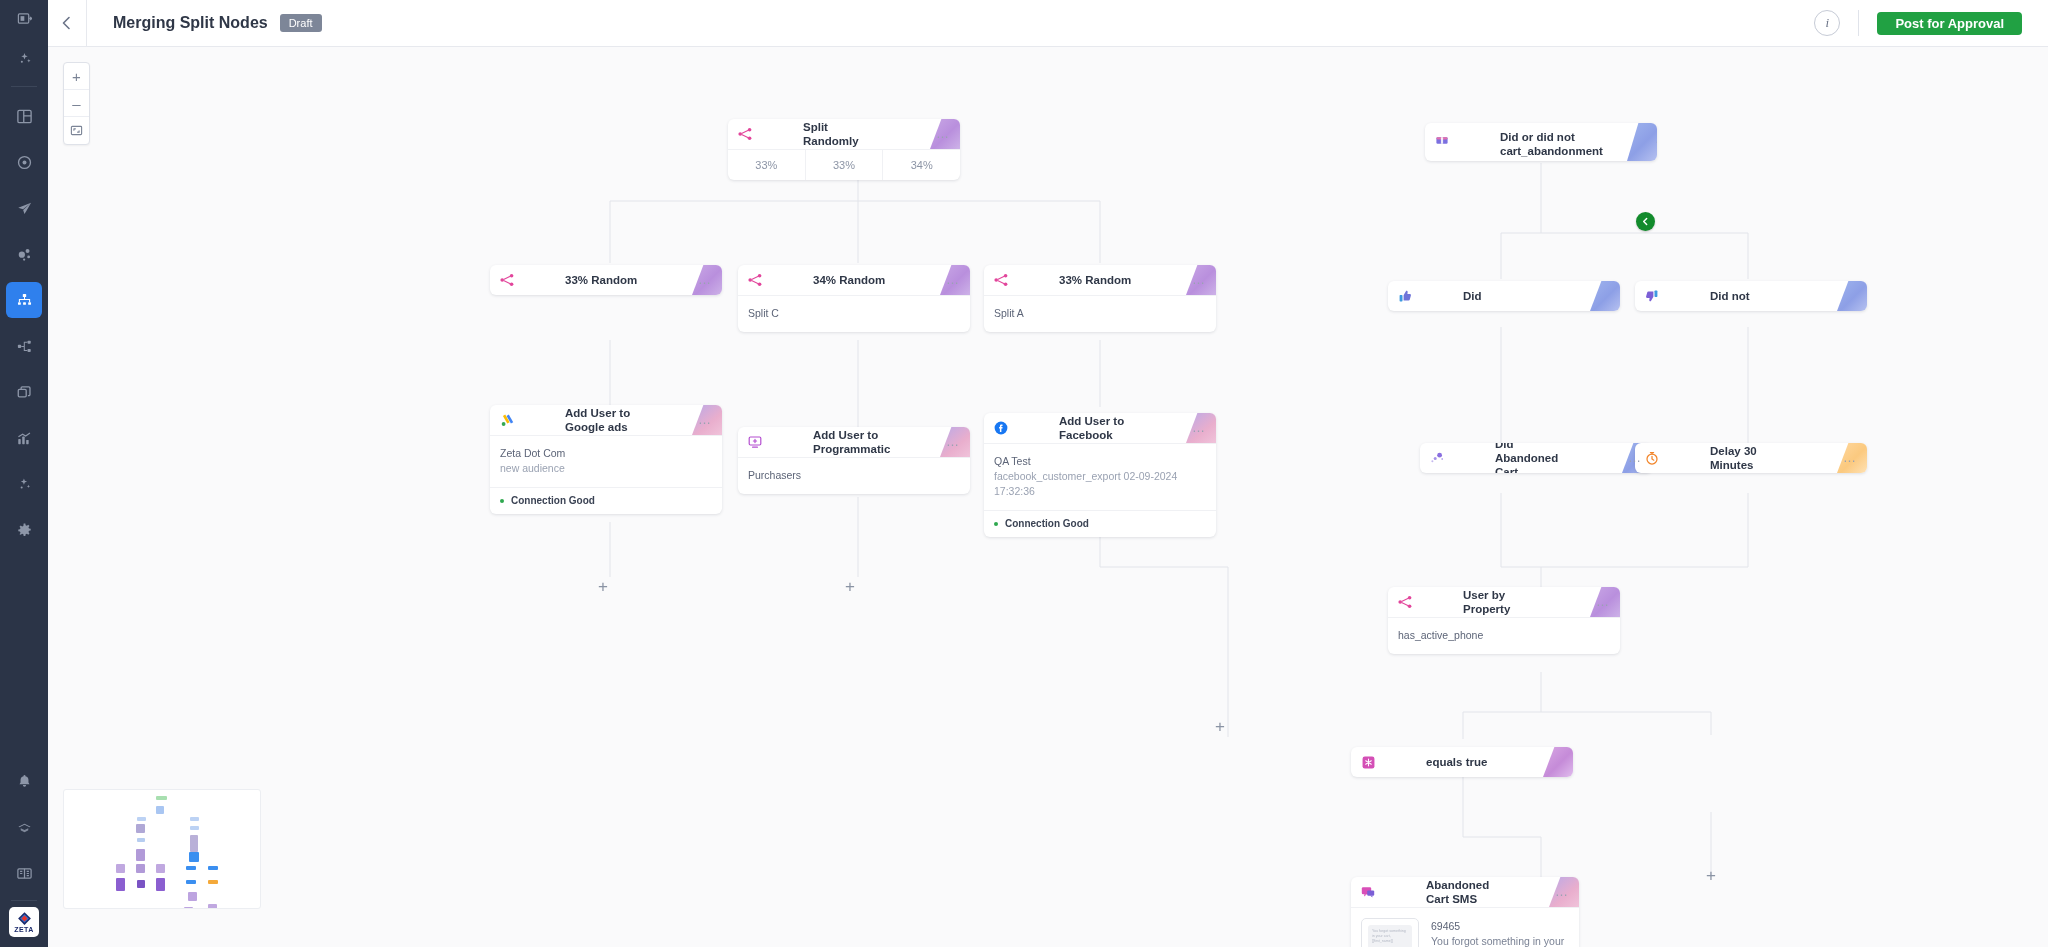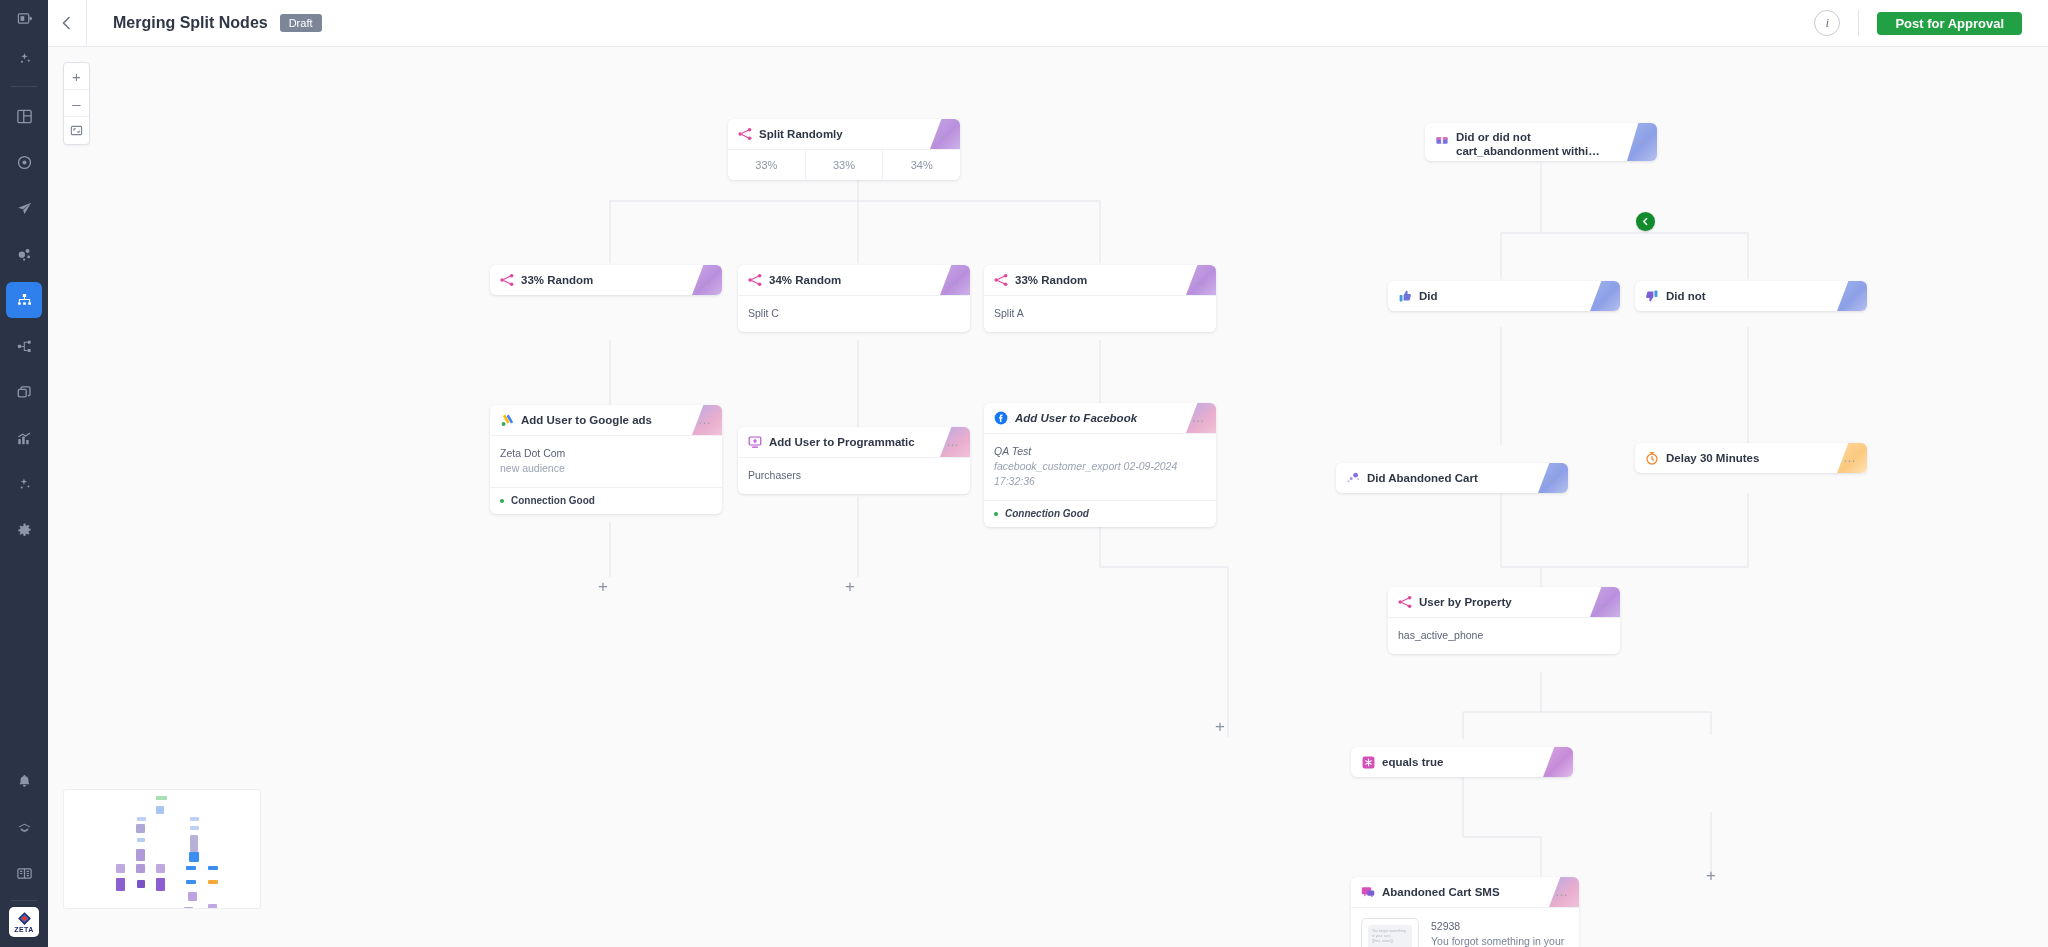--- a/index.html
+++ b/index.html
@@ -86,21 +86,21 @@
   }
   #zoomctl .zb:last-child { border-bottom:none; }
 
   
   .node {
     position:absolute; background:#ffffff; border-radius:6px;
     box-shadow: 0 1px 3px rgba(40,50,70,.13);
     overflow:hidden;
   }
   .node-hd {
-    display:flex; align-items:center; padding: 0 10px; height: 30px; position:relative;
+    display:flex; align-items:center; padding: 0 10px; height: 30px; position:relative;gap:44px;
   }
   .node-hd.tall { height: 38px; align-items:flex-start; padding-top:7px; }
   .node-ico { width:14px; height:14px; margin-right:7px; flex:0 0 14px; display:flex; align-items:center; justify-content:center; }
   .node-ico svg { display:block; }
   .node-title { font-size: 11.5px; font-weight: bold; color:#2f3747; line-height:14px; }
   .node-title.two { white-space: pre-line; }
   .dots {
     margin-left:auto; color:#9aa2b2; font-size:13px; letter-spacing:1px; line-height:8px;
     cursor:pointer; padding-left:8px; z-index:2;
   }
@@ -477,21 +477,21 @@
         </span>
         <span class="node-title">Add User to Programmatic</span>
         <span class="dots">…</span>
         <span class="corner pinkish"></span>
       </div>
       <div class="node-body">
         <div class="body-line1">Purchasers</div>
       </div>
     </div>
 
-    <div class="node" style="left:936px; top:356px; width:232px;font-style:italic;">
+    <div class="node" style="left:936px; top:366px; width:232px;">
       <div class="node-hd">
         <span class="node-ico">
           <svg width="14" height="14" viewBox="0 0 14 14">
             <circle cx="7" cy="7" r="6.4" fill="#1877f2"></circle>
             <path d="M8.5 7.4h-1.1V11H5.9V7.4H5.1V6.1h.8v-.9c0-1 .42-1.6 1.6-1.6h1v1.3h-.62c-.46 0-.49.17-.49.49v.71h1.12z" fill="#fff"></path>
           </svg>
         </span>
         <span class="node-title">Add User to Facebook</span>
         <span class="dots">…</span>
         <span class="corner pinkish"></span>
@@ -541,21 +541,21 @@
           <svg width="14" height="14" viewBox="0 0 14 14">
             <path d="M8.4 7.8 5.8 12.2c-.9.2-1.6-.4-1.5-1.3l.3-2H2.2c-.8 0-1.3-.7-1.1-1.4l1.1-4c.15-.55.6-.9 1.15-.9h5.05z" fill="#7b5fd6"></path>
             <rect x="9.5" y="1.6" width="2.9" height="6.4" rx=".7" fill="#3f9ae0"></rect>
           </svg>
         </span>
         <span class="node-title">Did not</span>
         <span class="corner blue"></span>
       </div>
     </div>
 
-    <div class="node" style="left:1288px; top:396px; width:232px;margin-top:20px;">
+    <div class="node" style="left:1372px; top:396px; width:232px;">
       <div class="node-hd">
         <span class="node-ico">
           <svg width="14" height="14" viewBox="0 0 14 14" fill="#8a6fe0">
             <circle cx="9.6" cy="4.2" r="2.4"></circle>
             <circle cx="5.2" cy="7.6" r="1.5" opacity=".75"></circle>
             <circle cx="2.4" cy="10.2" r="1" opacity=".5"></circle>
             <circle cx="12.2" cy="8" r=".9" opacity=".6"></circle>
           </svg>
         </span>
         <span class="node-title">Did Abandoned Cart</span>
@@ -623,21 +623,21 @@
         </span>
         <span class="node-title">Abandoned Cart SMS</span>
         <span class="dots">…</span>
         <span class="corner pinkish"></span>
       </div>
       <div class="sms-body">
         <div class="phone">
           <div class="bubble">You forgot something in your cart, [[first_name]]</div>
         </div>
         <div class="sms-meta">
-          <div class="sms-num">52938</div>
+          <div class="sms-num">69465</div>
           <div class="sms-txt">You forgot something in your cart, [[first_name]]</div>
         </div>
       </div>
     </div>
 
     <div id="collapse-btn" style="left:1588px; top:165px;">
       <svg width="9" height="9" viewBox="0 0 10 10" fill="none" stroke="#fff" stroke-width="1.6" stroke-linecap="round" stroke-linejoin="round">
         <path d="M6.3 1.6 3 5l3.3 3.4"></path>
       </svg>
     </div>

